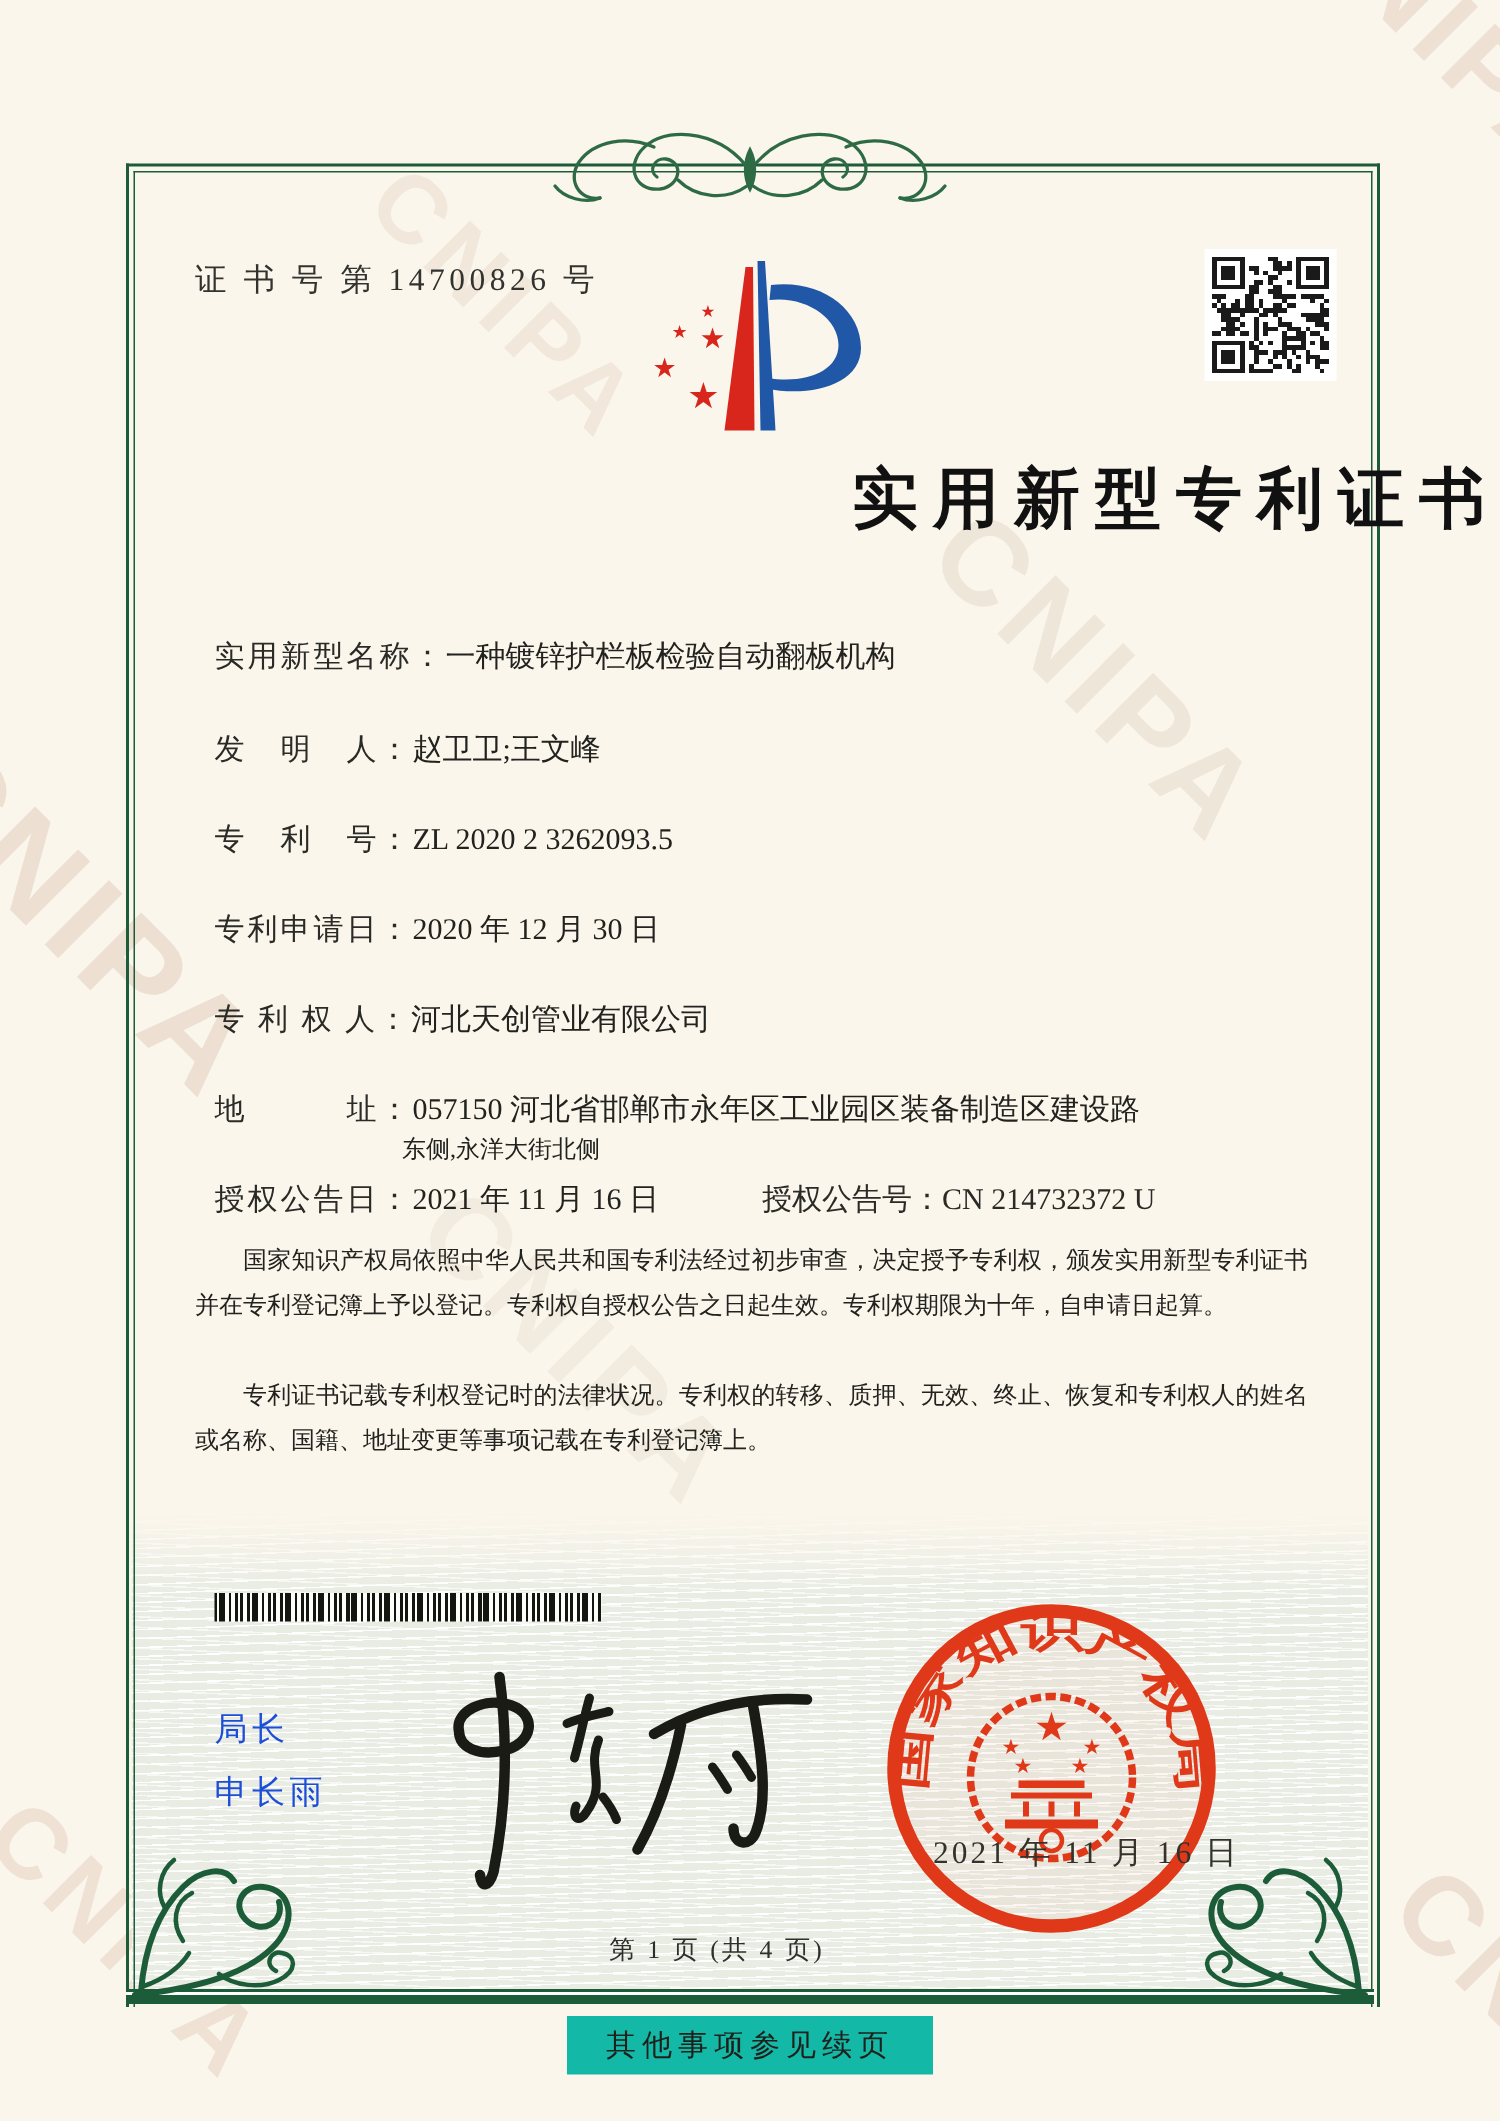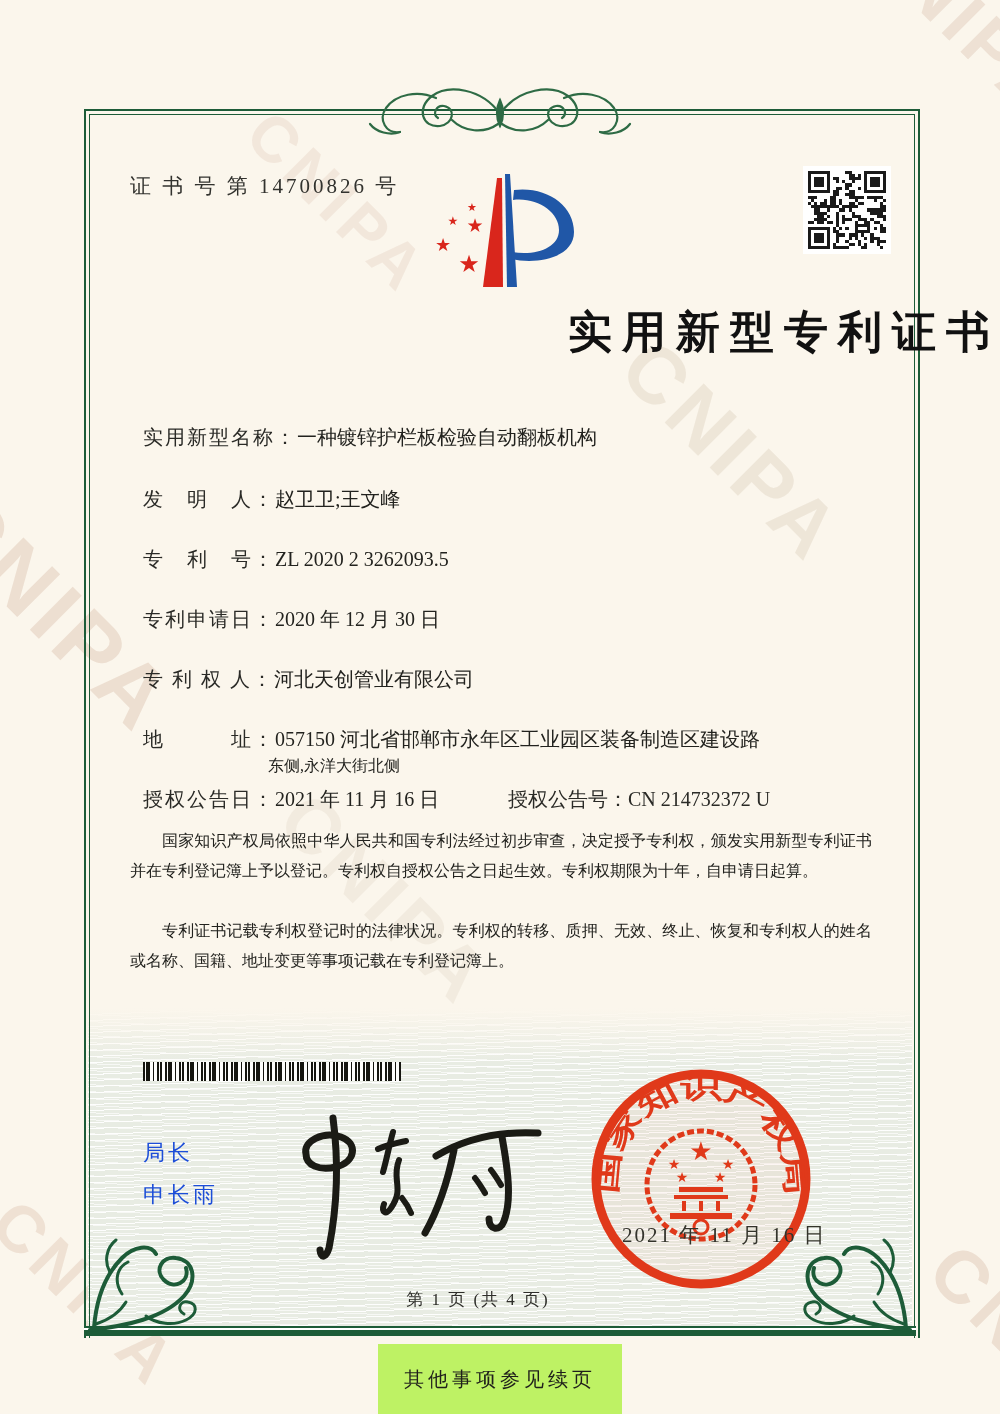--- a/index.html
+++ b/index.html
@@ -72,21 +72,21 @@
   .seal{position:absolute;left:585px;top:1063px;width:232px;height:232px;}
   .seal-date{
     position:absolute;left:622px;top:1221px;font-size:21px;letter-spacing:2px;
     color:#33332b;white-space:nowrap;z-index:6;
   }
   .page-info{position:absolute;left:0;top:1288px;width:956px;text-align:center;font-size:17px;color:#2e2e2a;letter-spacing:2px;}
   .note{
     position:absolute;left:0;top:1344px;width:100%;text-align:center;
   }
   .note span{
-    display:inline-block;background:#bef264;padding:22px 26px;
+    display:inline-block;background:#14b8a6;padding:6px 26px;
     font-size:20px;letter-spacing:4px;color:#1f1f1b;font-family:Liberation Mono, monospace;
   }
   .flourish{position:absolute;z-index:4;}
   svg text.sealring{font-family:"Liberation Serif","DejaVu Serif",serif;font-weight:bold;}
 </style>
 </head>
 <body>
 
 <div class="wm" style="left:225px;top:165px;font-size:64px;color:rgba(226,203,188,0.35);">CNIPA</div>
 <div class="wm" style="left:835px;top:-25px;font-size:74px;color:rgba(226,203,188,0.5);">CNIPA</div>

